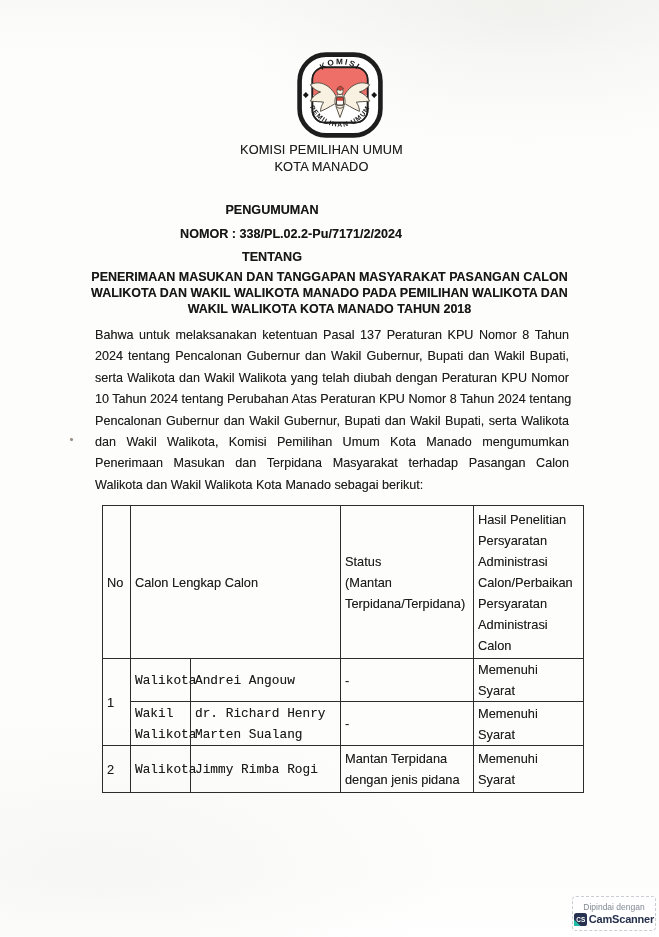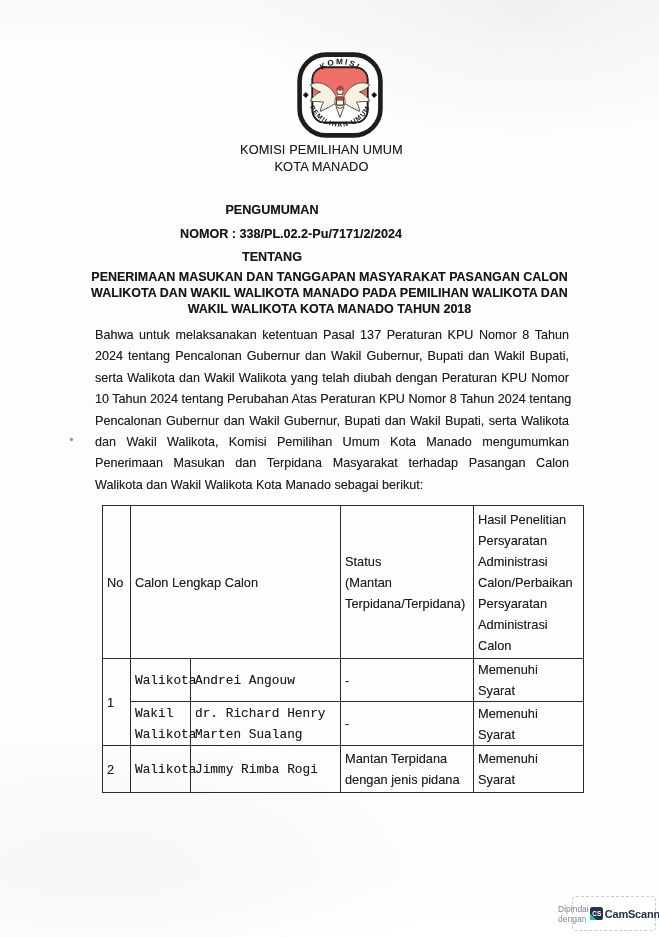--- a/index.html
+++ b/index.html
@@ -44,21 +44,21 @@
                  line-height:21px; white-space:pre-line; }
   tr.h-header{ height:153px; } tr.h-r1a{ height:41px; } tr.h-r1b{ height:44px; } tr.h-r2{ height:47px; }
   td.c{ text-align:left; }
   td.l{ text-align:left; padding-left:6px;font-family:Liberation Mono, monospace; }
 
   .speck{ position:absolute; left:70px; top:438px; width:3px; height:3px;
           background:#7d6f60; border-radius:1px; opacity:.75; transform:rotate(30deg); }
 
   .cs-badge{ position:absolute; left:572px; top:896px; width:84px; height:35px;
              border:1px dashed #c9cdd4; border-radius:4px; background:#ffffff;
-             box-sizing:border-box; display:flex; 
+             box-sizing:border-box; display:flex; flex-direction:column;
              align-items:center; justify-content:center; gap:1px; }
   .cs-caption{ font-size:8.5px; color:#82899557; color:#828995; line-height:10px; }
   .cs-row{ display:flex; align-items:center; gap:2px; }
   .cs-word{ font-size:11px; font-weight:700; color:#25304d; letter-spacing:-0.2px; }
 </style>
 </head>
 <body>
 
 <div class="page">
 

